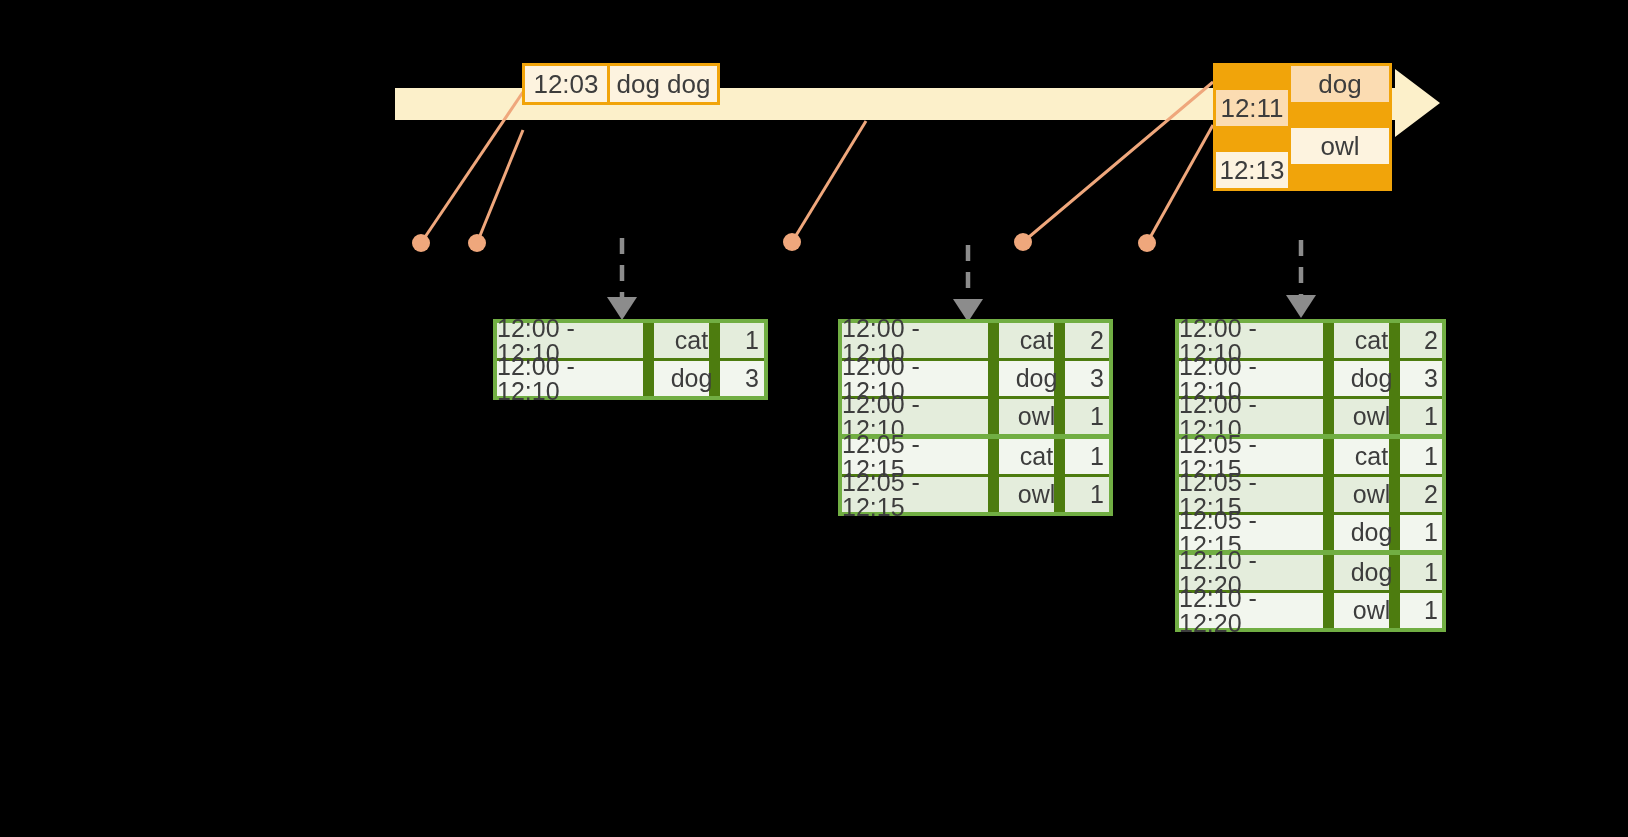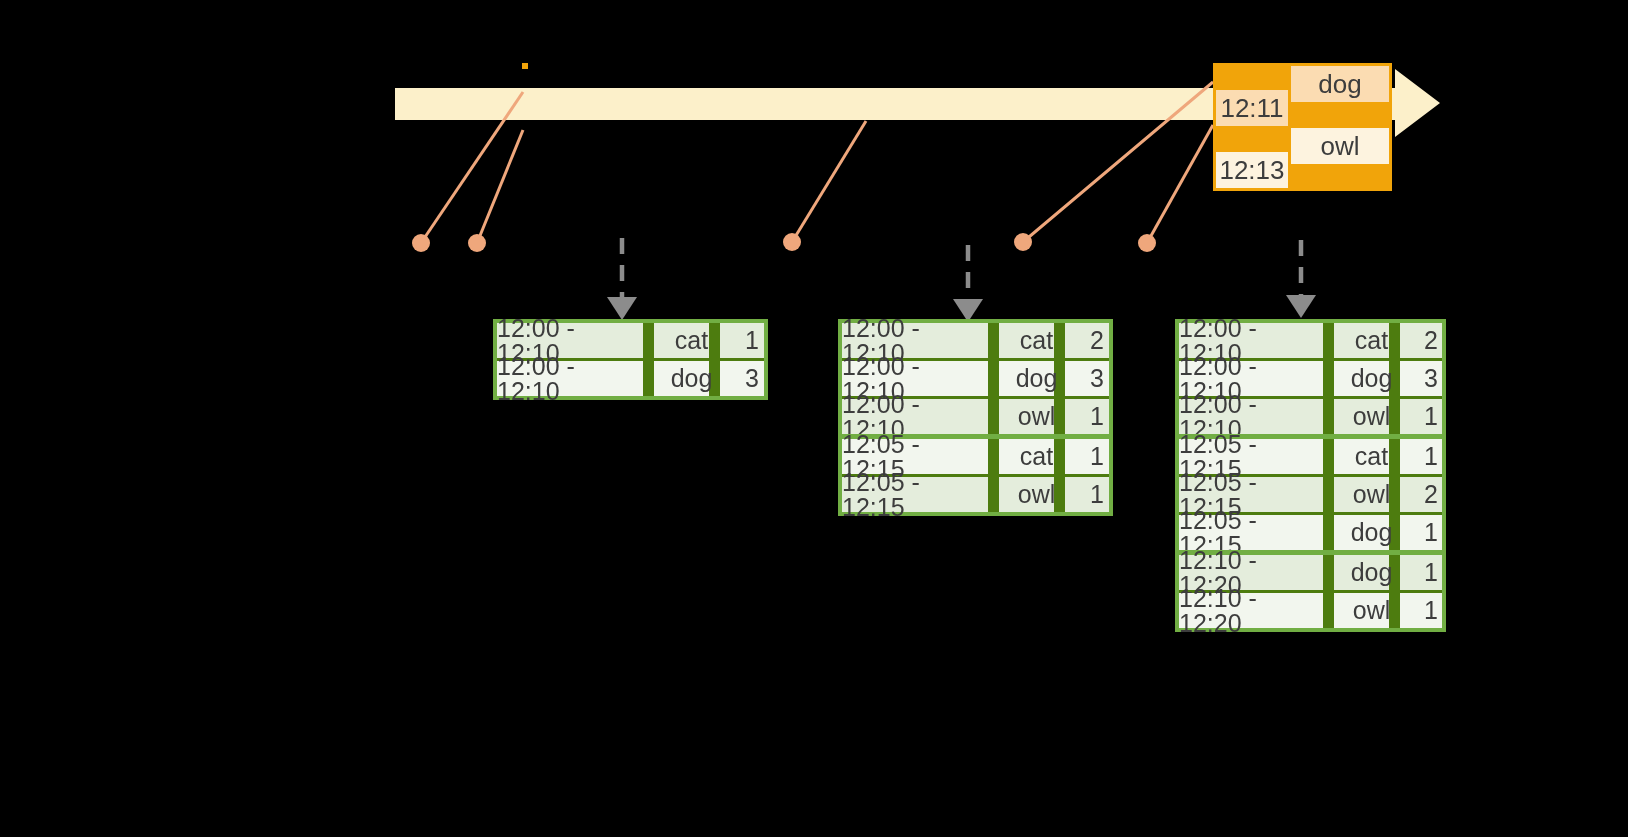--- a/index.html
+++ b/index.html
@@ -79,20 +79,24 @@
       <line x1="1301" y1="240" x2="1301" y2="296"></line>
     </g>
     <g fill="#8c8c8c">
       <polygon points="607,297 637,297 622,320"></polygon>
       <polygon points="953,299 983,299 968,322"></polygon>
       <polygon points="1286,295 1316,295 1301,318"></polygon>
     </g>
   </svg>
 
   <div class="etable t-e1" style="left:522px;top:63px;">
+    <div class="erow">
+      <div class="ecell c-time peach-light">12:03</div>
+      <div class="ecell c-words peach-light">dog dog</div>
+    </div>
   </div>
 
 
   <div class="etable t-e3" style="left:1213px;top:63px;">
     <div class="erow">
       <div class="ecell c-time peach-dark">12:11</div>
       <div class="ecell c-words peach-dark">dog</div>
     </div>
     <div class="erow">
       <div class="ecell c-time peach-light">12:13</div>

